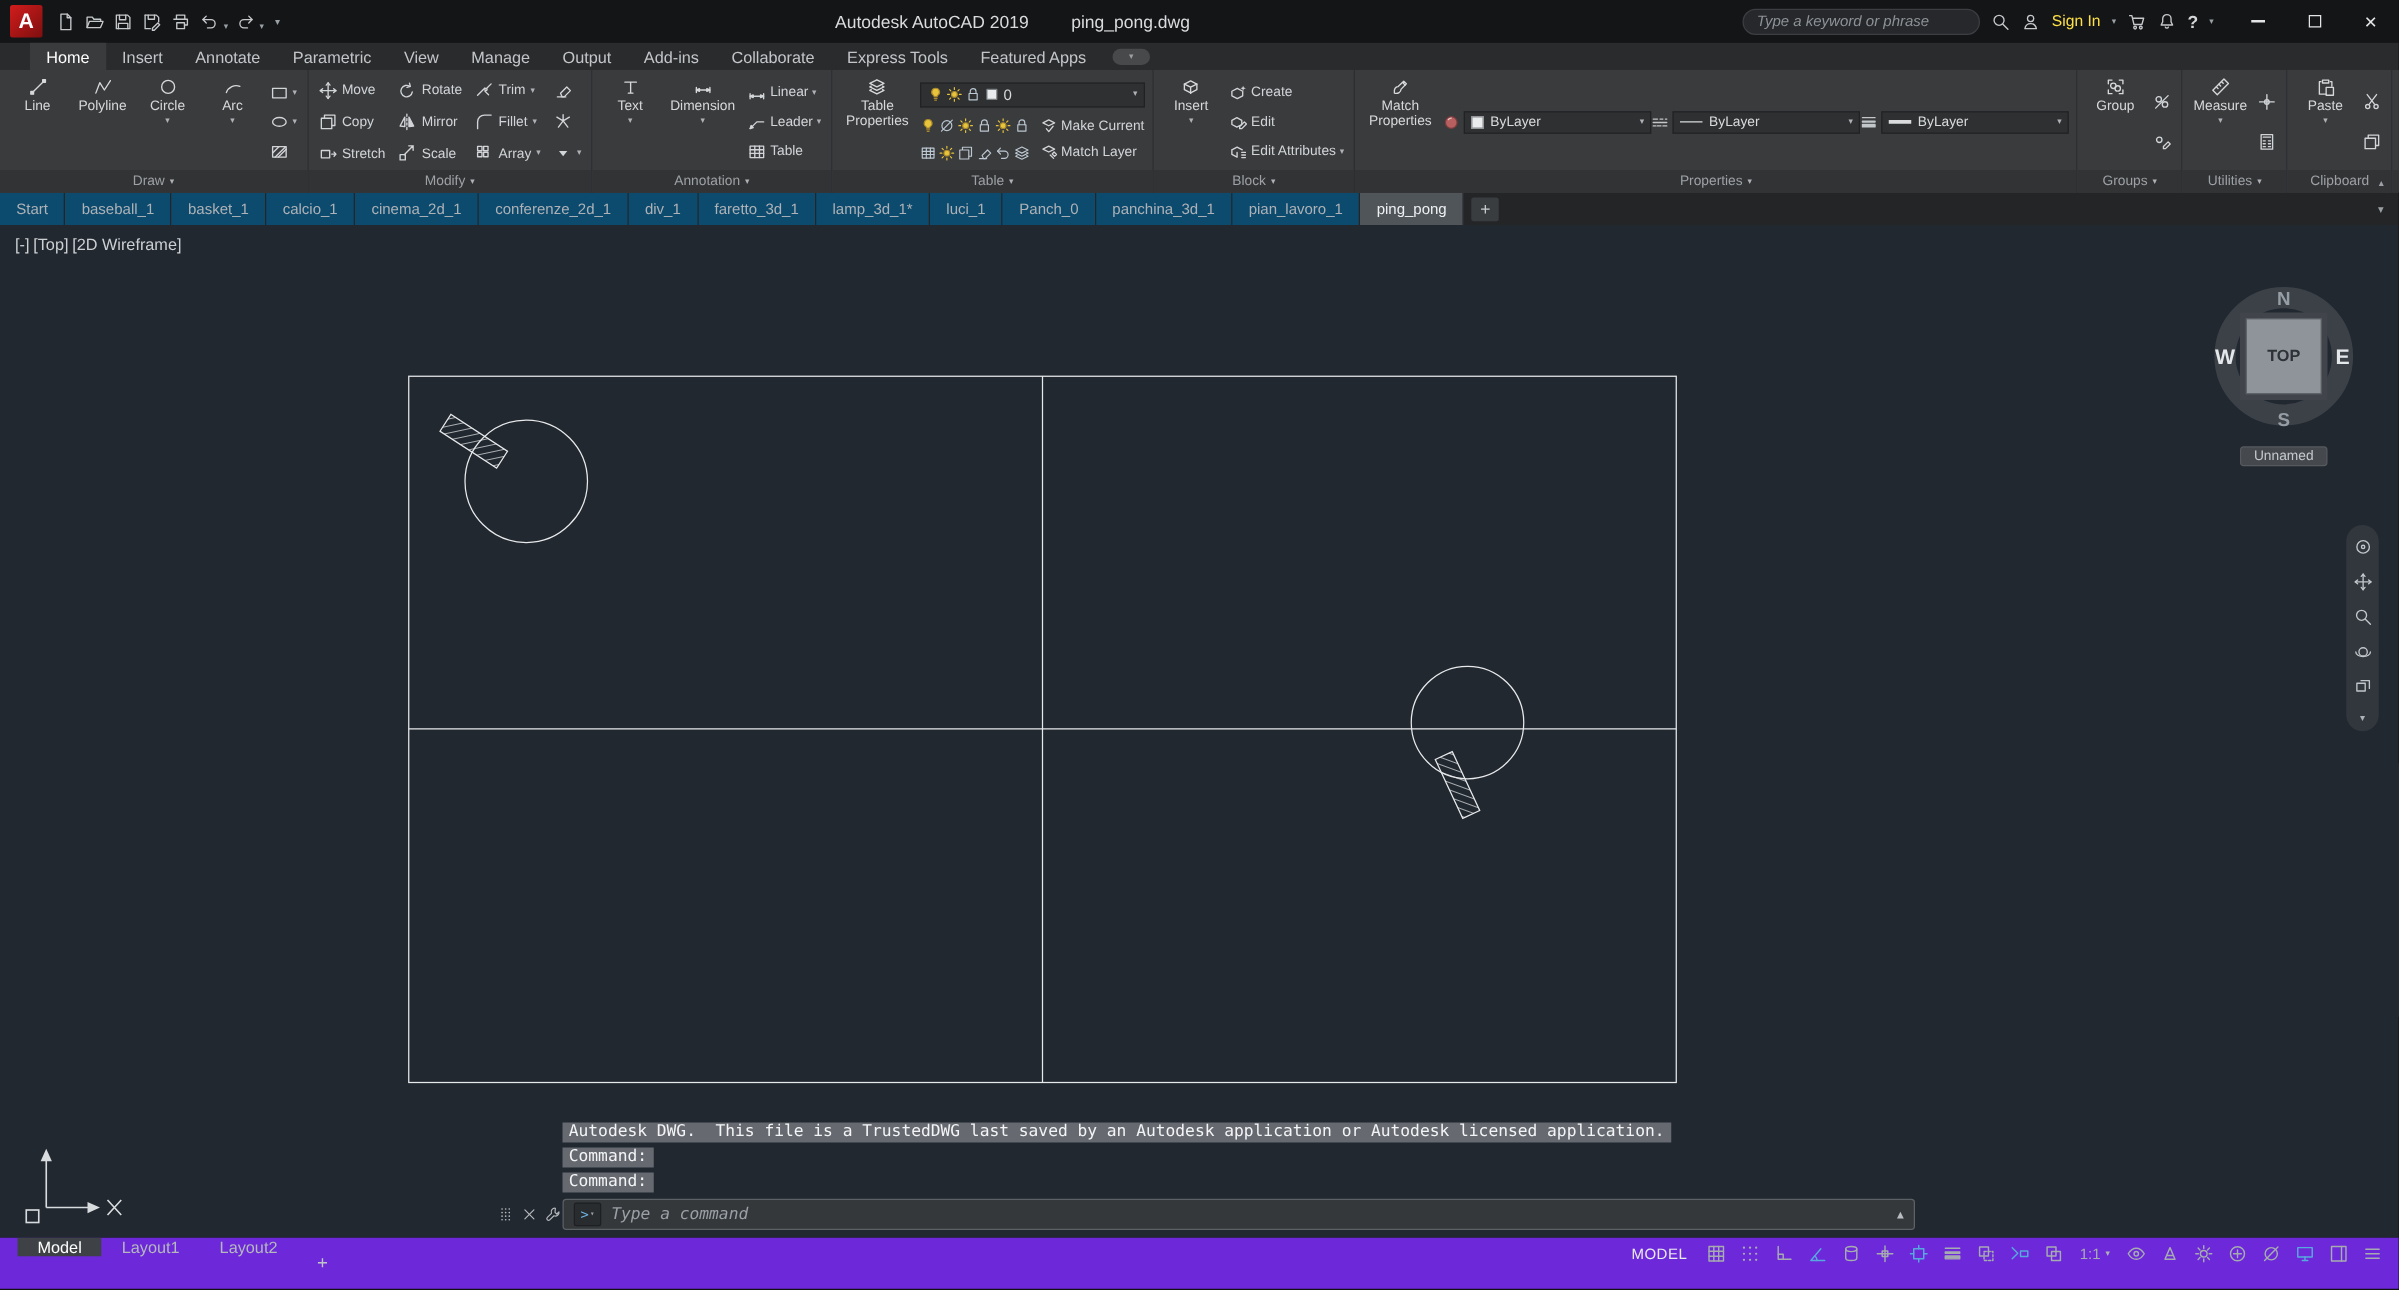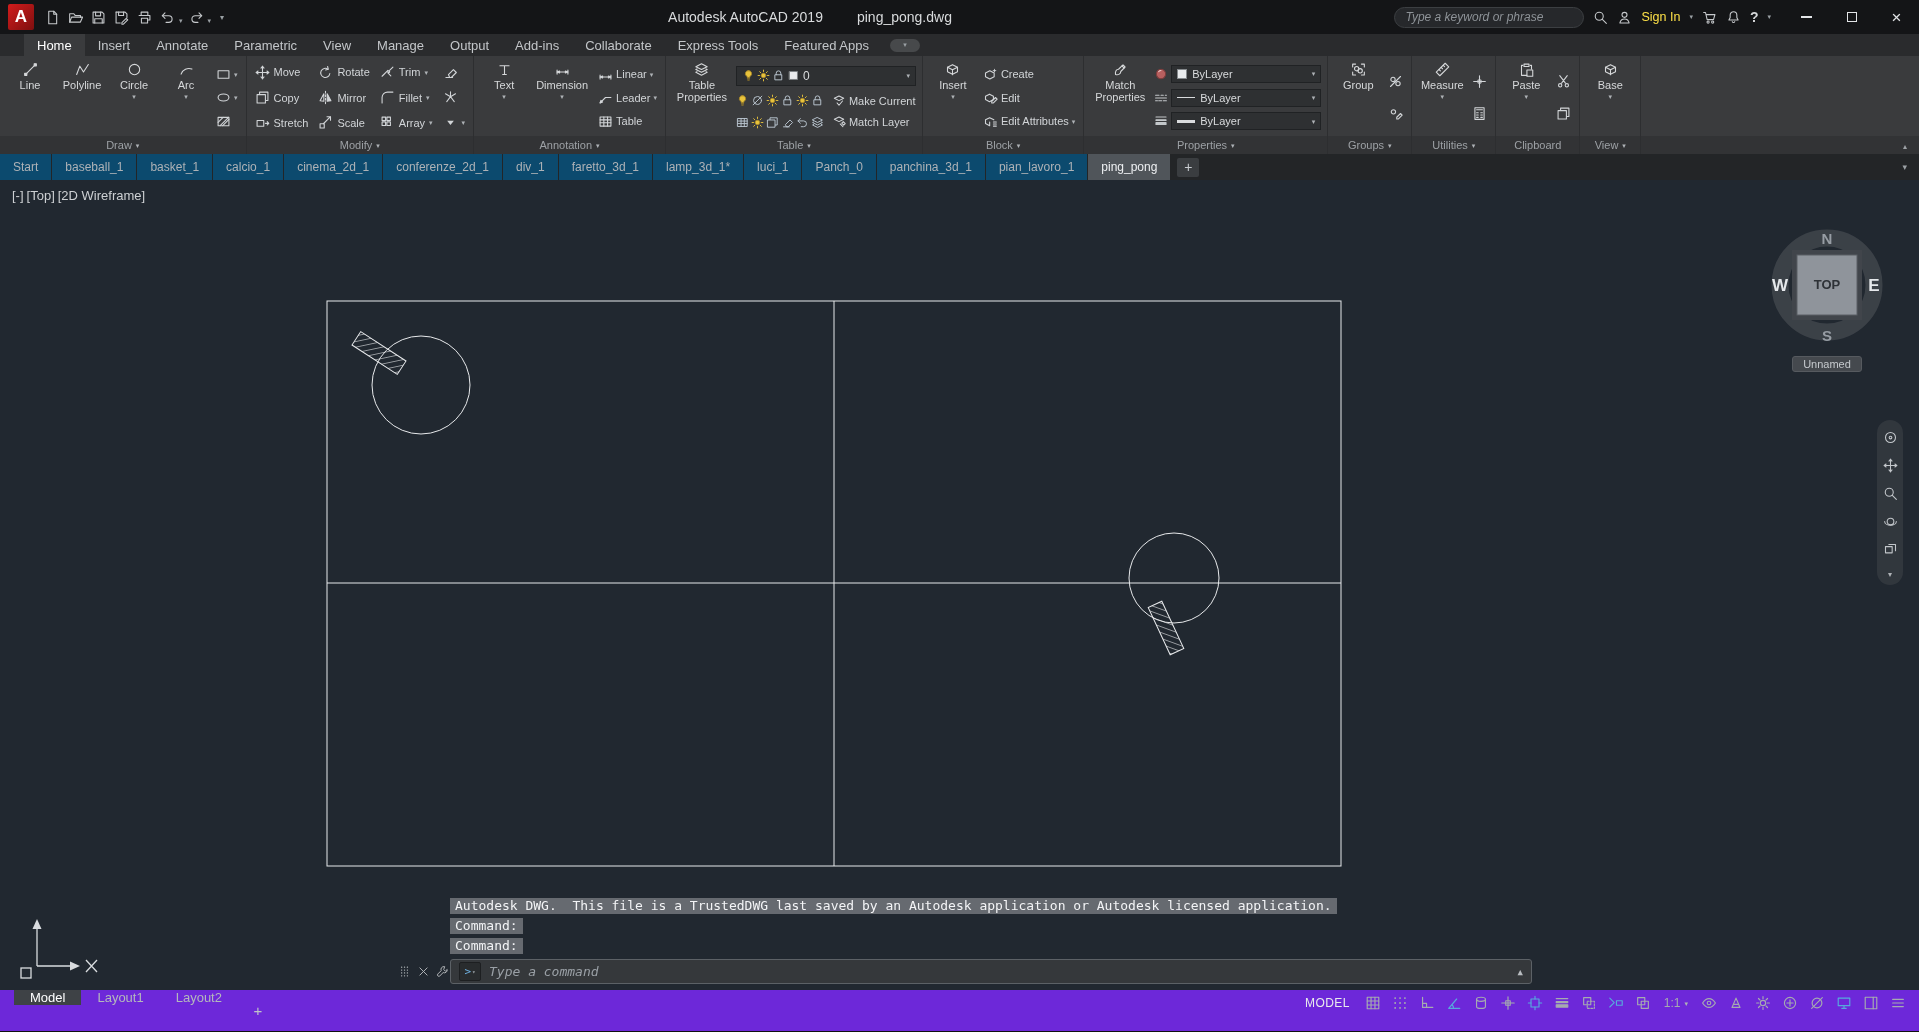--- a/index.html
+++ b/index.html
@@ -56,21 +56,21 @@
 .mtool{display:flex;align-items:center;gap:4px;font-size:11px;color:#d2d5d8;height:20px;white-space:nowrap}
 .layercol{display:flex;flex-direction:column;justify-content:space-evenly;gap:1px}
 .layer-combo{width:180px;height:20px;background:#2e3032;border:1px solid #202224;display:flex;align-items:center;gap:3px;padding:0 5px;font-size:12px;color:#d9dbdd}
 .combo-icons{display:flex;gap:2px}
 .combo-icons .icn,.lrow-ic .icn{width:13px;height:13px}
 .layer-row{display:flex;align-items:center;gap:2px}
 .row-icons{display:flex;gap:2px}
 .lrow-ic{display:flex;color:#bcc8d2}
 .lr-btn{display:flex;align-items:center;gap:3px;margin-left:6px;font-size:11px;color:#d2d5d8;white-space:nowrap}
 .lr-btn .icn{width:14px;height:14px}
-.propcol{display:flex;flex-direction:column;justify-content:space-evenly}
+.propcol{display:flex;flex-direction:row;justify-content:space-evenly}
 .prop-row{display:flex;align-items:center;gap:3px}
 .side-ic{display:flex;color:#c3c7ca}
 .side-ic .icn{width:14px;height:14px}
 .prop-combo{width:150px;height:18px;background:#2e3032;border:1px solid #202224;display:flex;align-items:center;gap:5px;padding:0 5px;font-size:11px;color:#d9dbdd}
 .swatch{width:10px;height:10px;background:#e9ebed;border:1px solid #85898c}
 .ltline{width:18px;height:0;border-top:1px solid #d9dbdd}
 .lwline{width:18px;height:3px;background:#d9dbdd}
 .ribbon-collapse{position:absolute;right:12px;bottom:3px;z-index:2;color:#9da1a5;font-size:8px}
 
 

